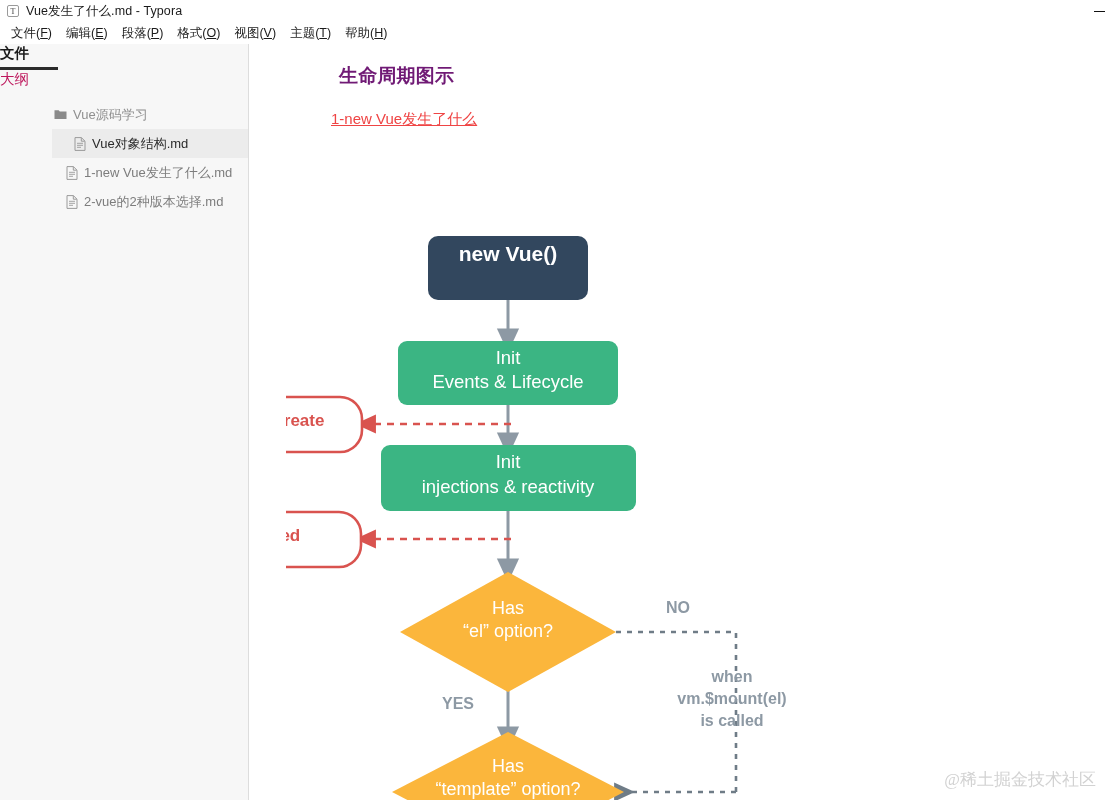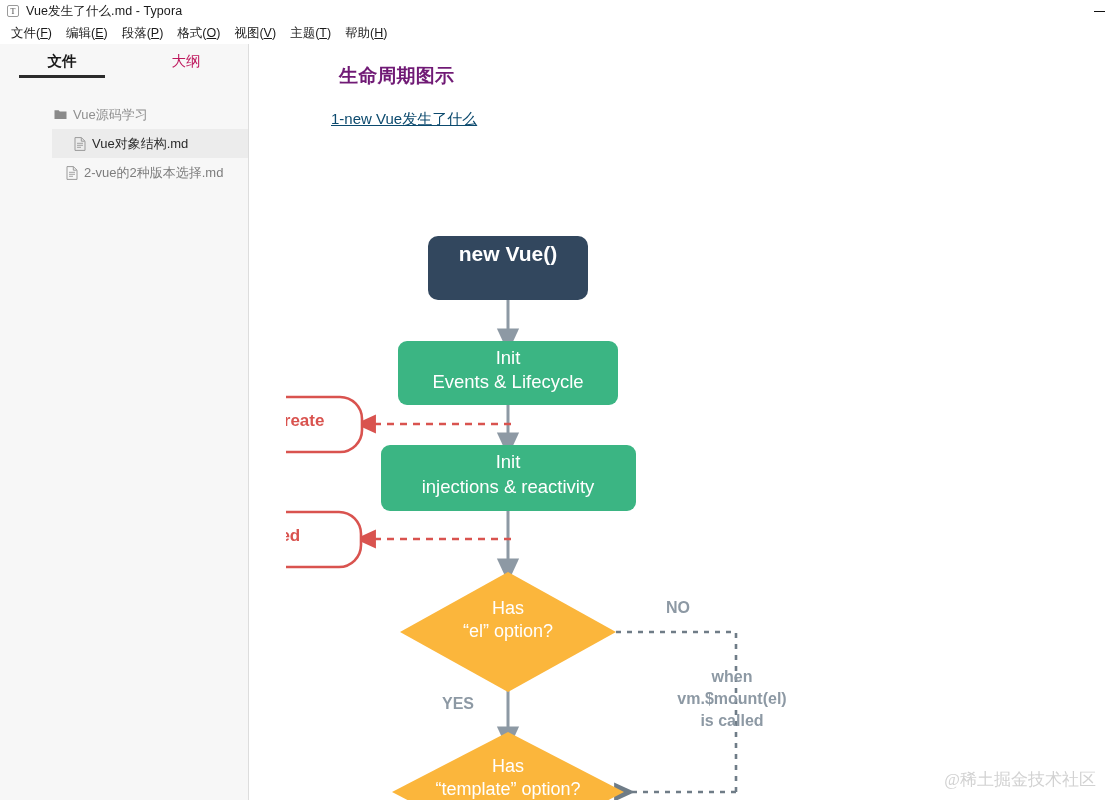--- a/index.html
+++ b/index.html
@@ -102,22 +102,23 @@
     width: 249px;
     height: 756px;
     background: #f7f7f7;
     border-right: 1px solid #dddddd;
     box-sizing: border-box;
     overflow: hidden;
   }
   .side-tabs {
     display: flex;
     height: 42px;
-    align-items: center;
+    align-items: flex-start;
     padding: 0 0 0 0;
+    flex-direction: column;
   }
   .side-tab {
     flex: 1;
     text-align: center;
     font-size: 14.5px;
     color: #be185d;
     padding-bottom: 7px;
     position: relative;
     cursor: pointer;
     font-weight: normal;
@@ -192,21 +193,21 @@
     font-weight: bold;
     color: #701a75;
     margin: 0 0 0 8px;
     line-height: 28px;
     letter-spacing: .2px;
   }
   .doc-link {
     display: inline-block;
     margin-top: 20px;
     font-size: 15px;
-    color: #0c4a6e;
+    color: #ef4444;
     text-decoration: underline;
     cursor: pointer;
   }
 
   
   .flow-wrap {
     position: absolute;
     top: 150px;
     left: 0;
     width: 864px;
@@ -293,20 +294,28 @@
               <path d="M3 6.3h6M3 8.3h6M3 10.3h4" stroke="#9a9a9a" stroke-width="0.9"></path>
             </svg></span>
           <span class="label">Vue对象结构.md</span>
         </div>
         <div class="tree-row file">
           <span class="ico"><svg width="12" height="14" viewBox="0 0 12 14" xmlns="http://www.w3.org/2000/svg">
               <path d="M1 0.6h6.4L11 4.2v9.2H1z" fill="none" stroke="#9a9a9a" stroke-width="1"></path>
               <path d="M7.3 0.8v3.4h3.4" fill="none" stroke="#9a9a9a" stroke-width="1"></path>
               <path d="M3 6.3h6M3 8.3h6M3 10.3h4" stroke="#9a9a9a" stroke-width="0.9"></path>
             </svg></span>
+          <span class="label">1-new Vue发生了什么.md</span>
+        </div>
+        <div class="tree-row file">
+          <span class="ico"><svg width="12" height="14" viewBox="0 0 12 14" xmlns="http://www.w3.org/2000/svg">
+              <path d="M1 0.6h6.4L11 4.2v9.2H1z" fill="none" stroke="#9a9a9a" stroke-width="1"></path>
+              <path d="M7.3 0.8v3.4h3.4" fill="none" stroke="#9a9a9a" stroke-width="1"></path>
+              <path d="M3 6.3h6M3 8.3h6M3 10.3h4" stroke="#9a9a9a" stroke-width="0.9"></path>
+            </svg></span>
           <span class="label">2-vue的2种版本选择.md</span>
         </div>
       </div>
   </div>
 
   <div class="editor">
     <div class="doc">
       <h1 class="doc-h1">生命周期图示</h1>
       <a class="doc-link">1-new Vue发生了什么</a>
     </div>

